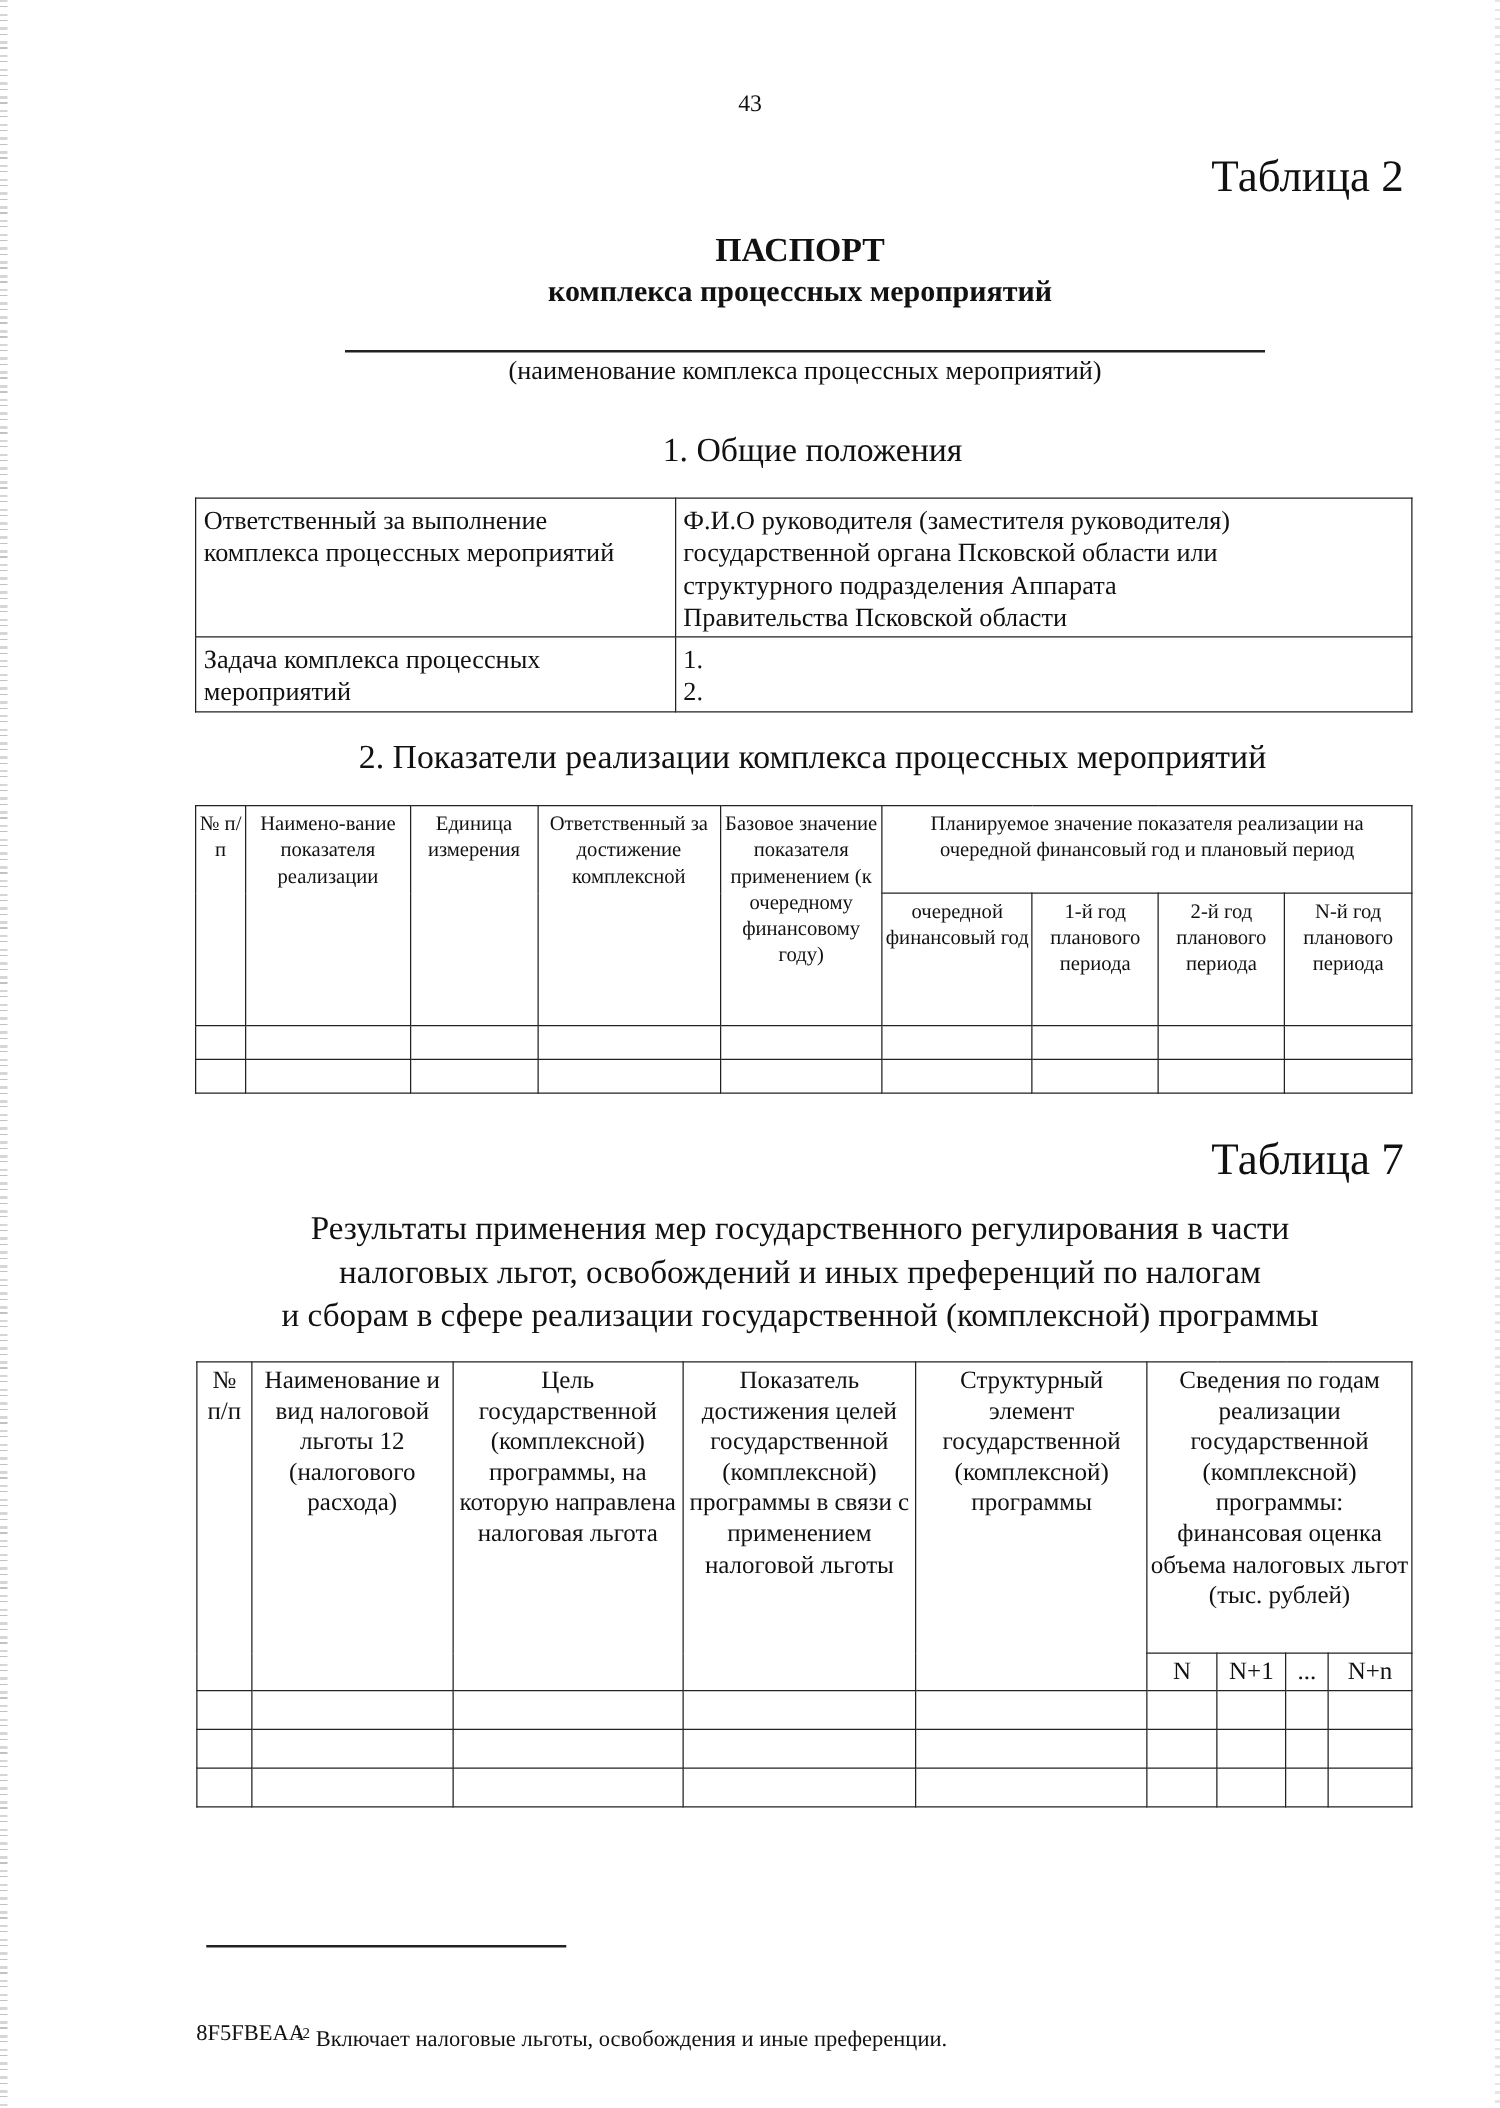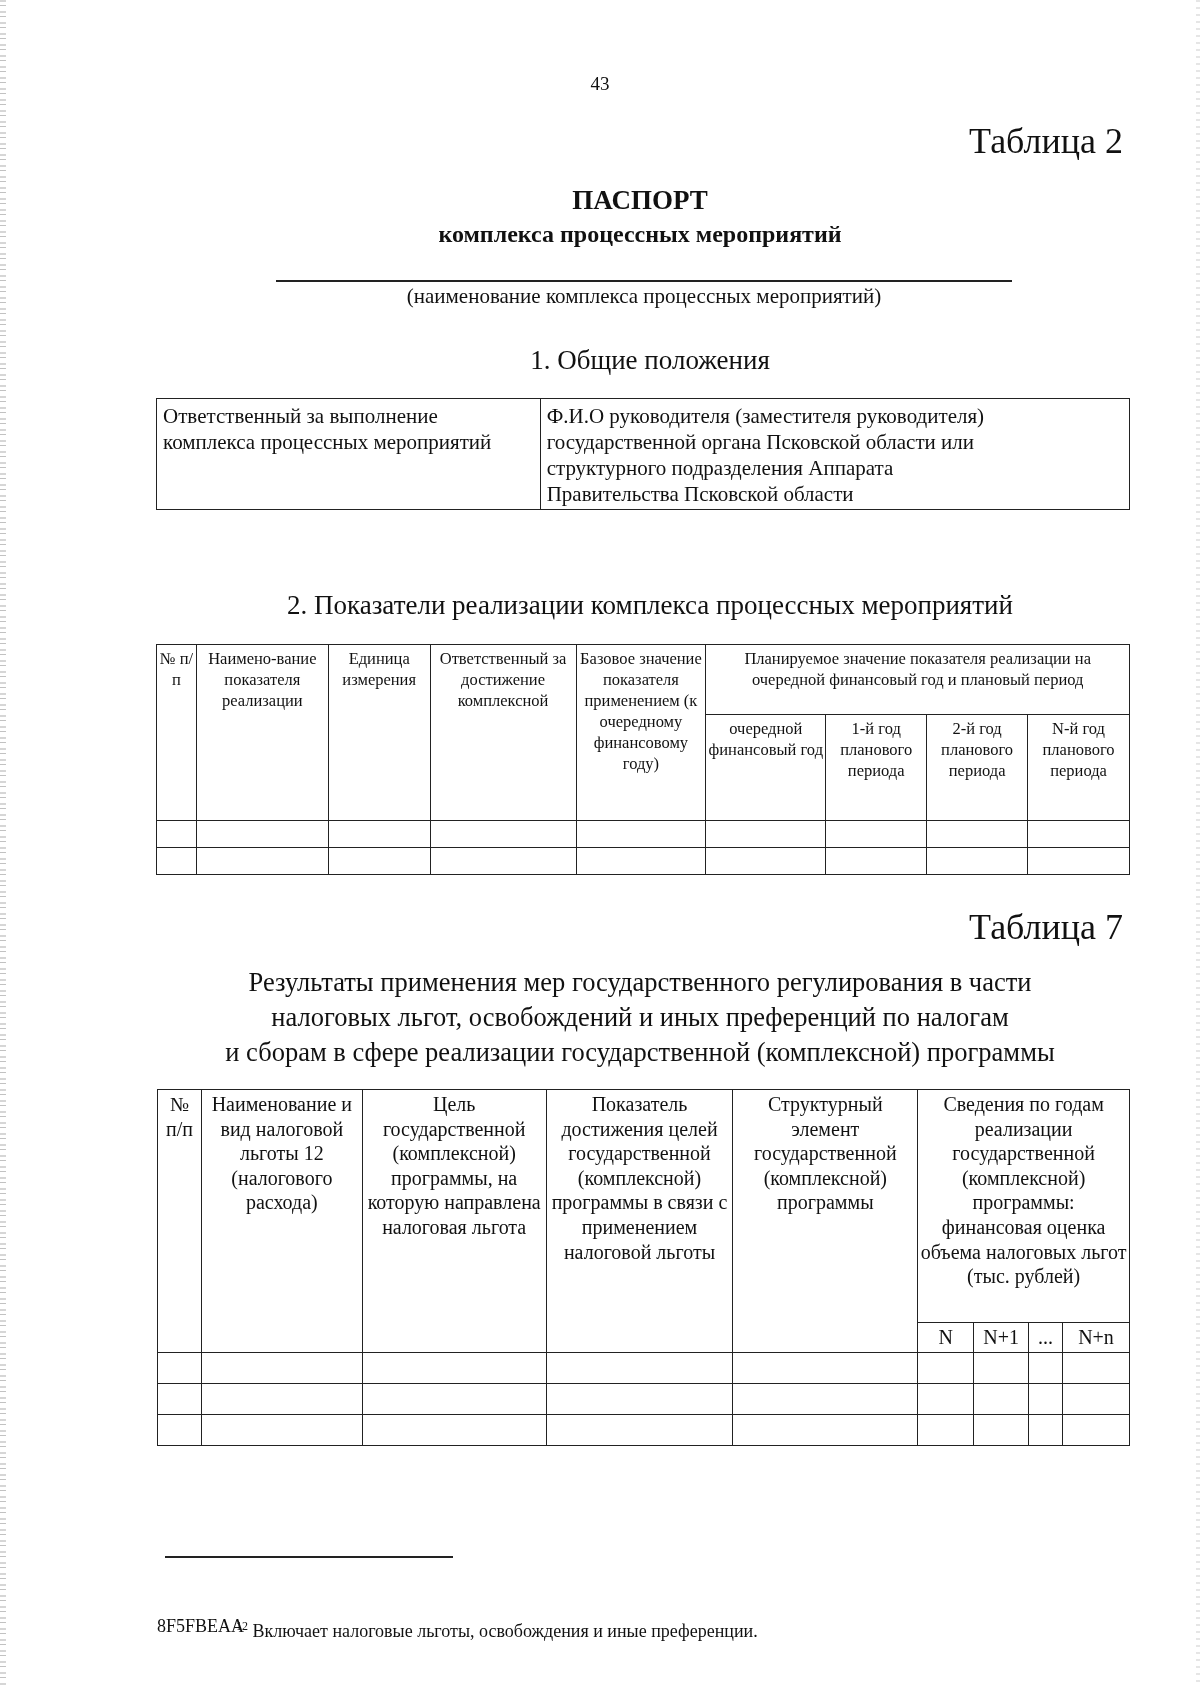--- a/index.html
+++ b/index.html
@@ -66,20 +66,27 @@
   <tbody>
       <tr style="height:111px">
     <td>Ответственный за выполнение комплекса процессных мероприятий</td>
     <td>
       <div>Ф.И.О руководителя (заместителя руководителя)</div>
       <div>государственной органа Псковской области или</div>
       <div>структурного подразделения Аппарата</div>
       <div>Правительства Псковской области</div>
     </td>
   </tr>
+  <tr style="height:60px">
+    <td>Задача комплекса процессных мероприятий</td>
+    <td>
+      <div>1.</div>
+      <div>2.</div>
+    </td>
+  </tr>
 </tbody>
   </table>
 
 <div class="abs section-heading sec2">2. Показатели реализации комплекса процессных мероприятий</div>
 
 <table class="t2">
   <colgroup>
     <col style="width:40px">
       <col style="width:132px">
       <col style="width:102px">

